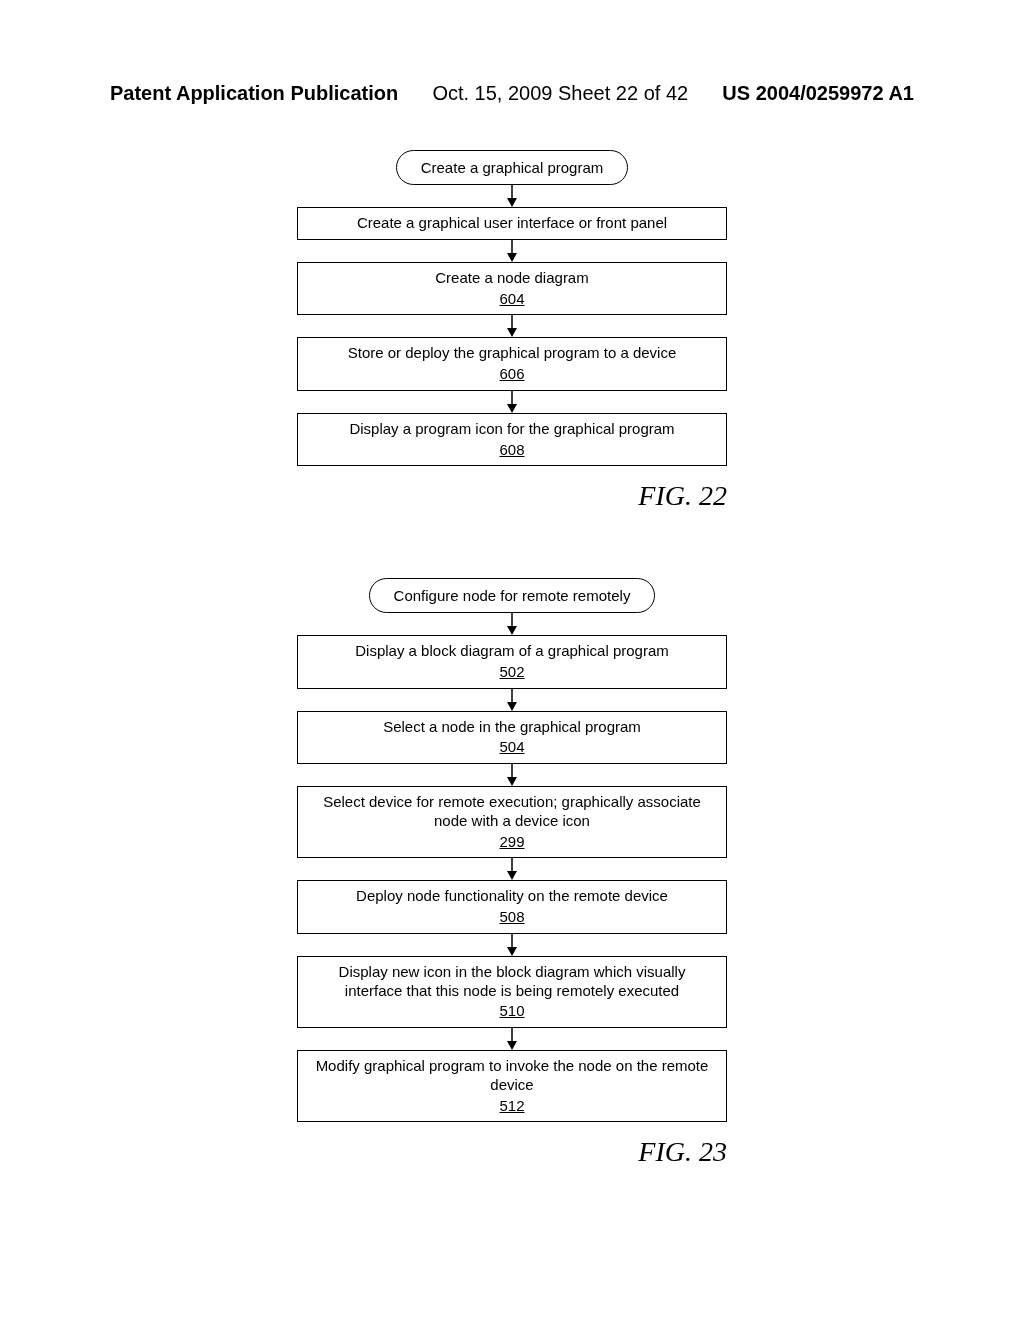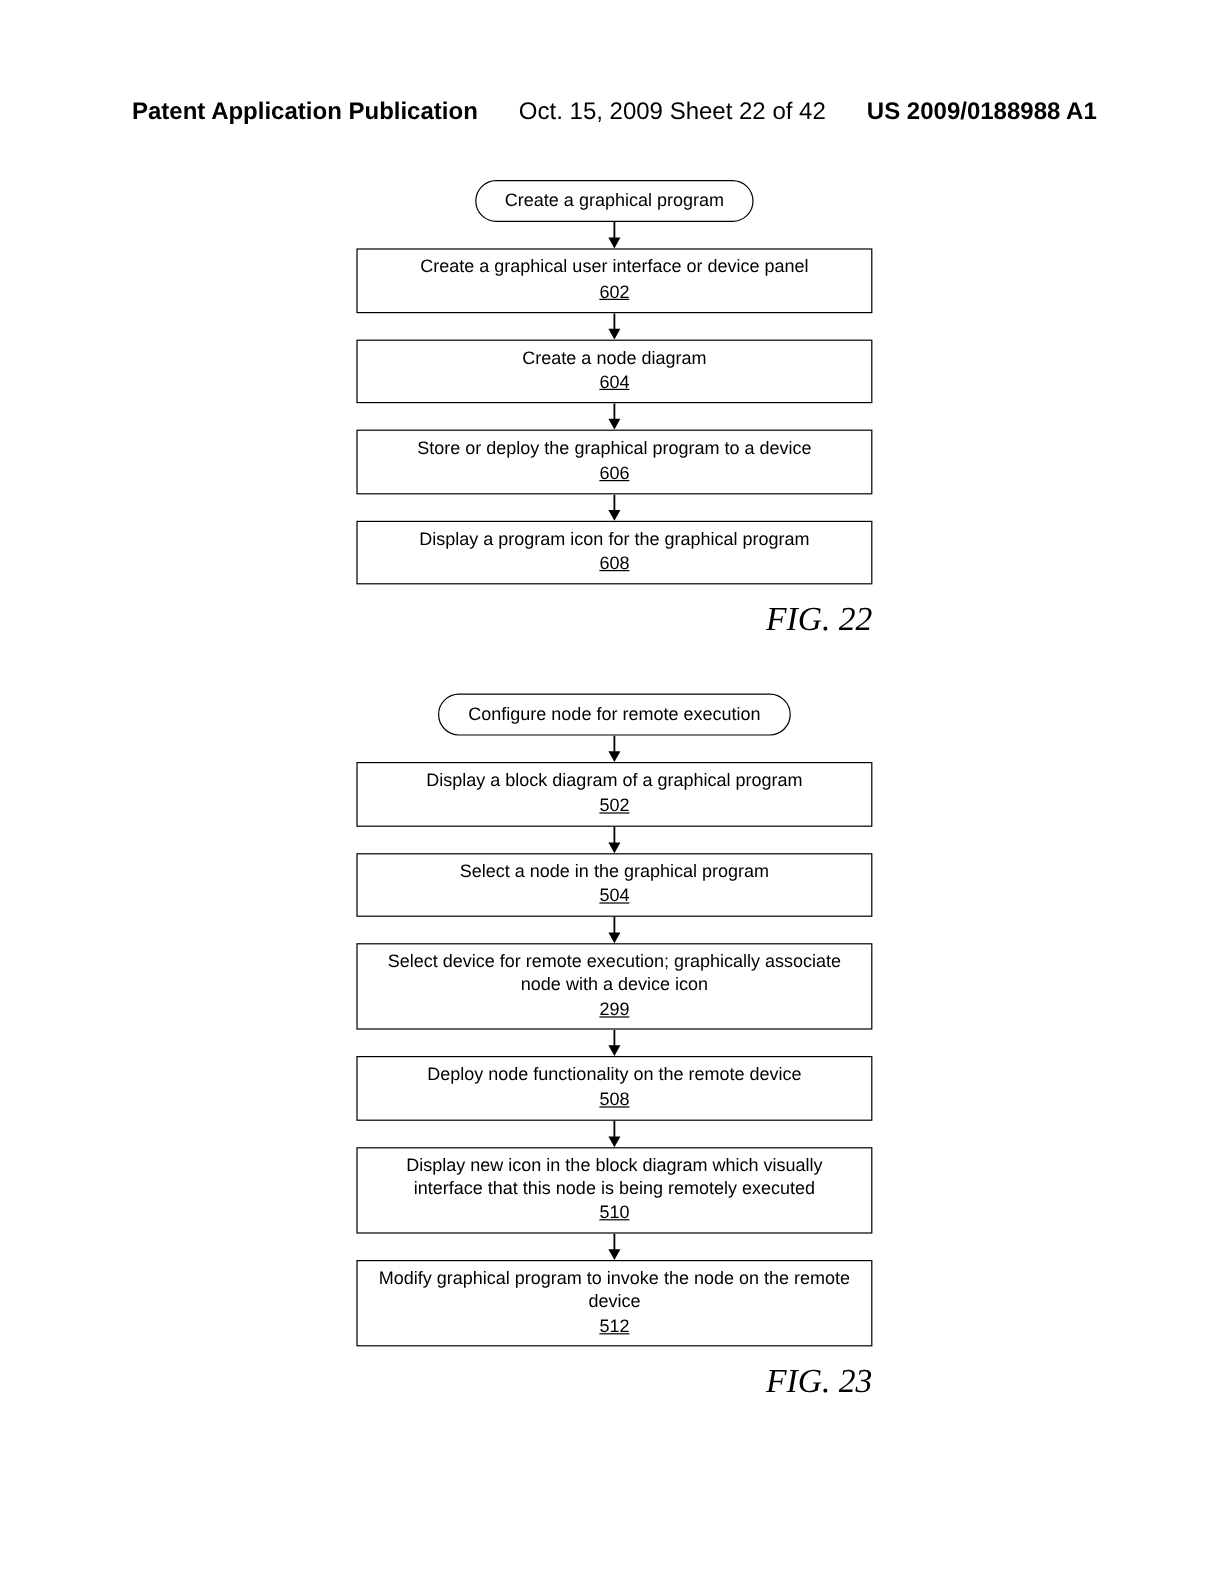--- a/index.html
+++ b/index.html
@@ -80,35 +80,34 @@
     text-align: right;
     margin-top: 14px;
   }
 </style>
 </head>
 <body>
 
 <div class="header">
   <span class="left">Patent Application Publication</span>
   <span class="mid">Oct. 15, 2009  Sheet 22 of 42</span>
-  <span class="right">US 2009/0188988 A1</span>
+  <span class="right">US 2004/0259972 A1</span>
 </div>
 
 <div id="fig22" class="figure-wrap">
   <div class="terminator">Create a graphical program</div>
   <div class="arrow-wrap">
     <svg viewBox="0 0 14 22">
         <line x1="7" y1="0" x2="7" y2="14" stroke="#000" stroke-width="1.5"></line>
         <polygon points="7,22 2,13 12,13" fill="#000"></polygon>
       </svg>
   </div>
 
   <div class="step">
-    <span>Create a graphical user interface or device panel</span>
-    <span class="refnum">602</span>
+    <span>Create a graphical user interface or front panel</span>
   </div>
   <div class="arrow-wrap">
     <svg viewBox="0 0 14 22">
         <line x1="7" y1="0" x2="7" y2="14" stroke="#000" stroke-width="1.5"></line>
         <polygon points="7,22 2,13 12,13" fill="#000"></polygon>
       </svg>
   </div>
 
   <div class="step">
     <span>Create a node diagram</span>
@@ -134,21 +133,21 @@
 
   <div class="step">
     <span>Display a program icon for the graphical program</span>
     <span class="refnum">608</span>
   </div>
 
   <div class="fig-caption">FIG. 22</div>
 </div>
 
 <div id="fig23" class="figure-wrap">
-  <div class="terminator">Configure node for remote execution</div>
+  <div class="terminator">Configure node for remote remotely</div>
   <div class="arrow-wrap">
     <svg viewBox="0 0 14 22">
         <line x1="7" y1="0" x2="7" y2="14" stroke="#000" stroke-width="1.5"></line>
         <polygon points="7,22 2,13 12,13" fill="#000"></polygon>
       </svg>
   </div>
 
   <div class="step">
     <span>Display a block diagram of a graphical program</span>
     <span class="refnum">502</span>

